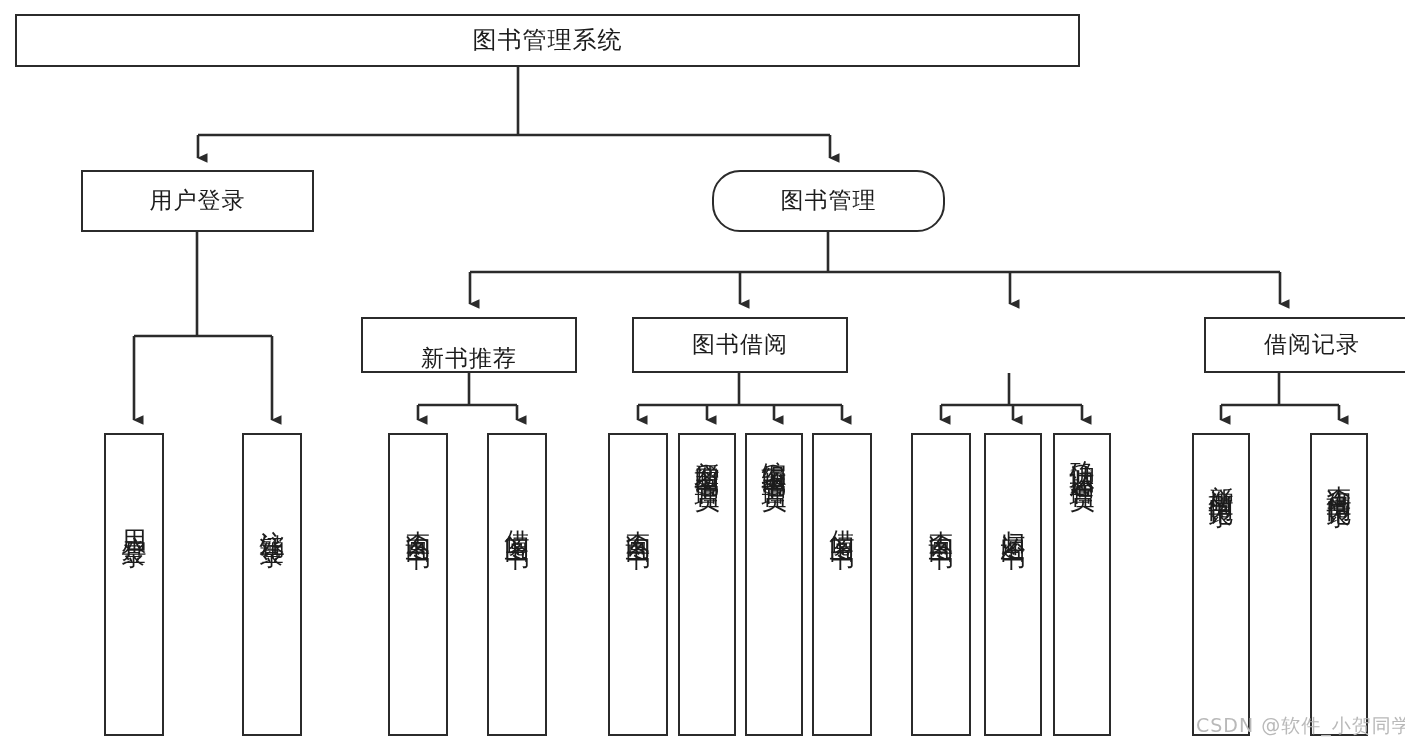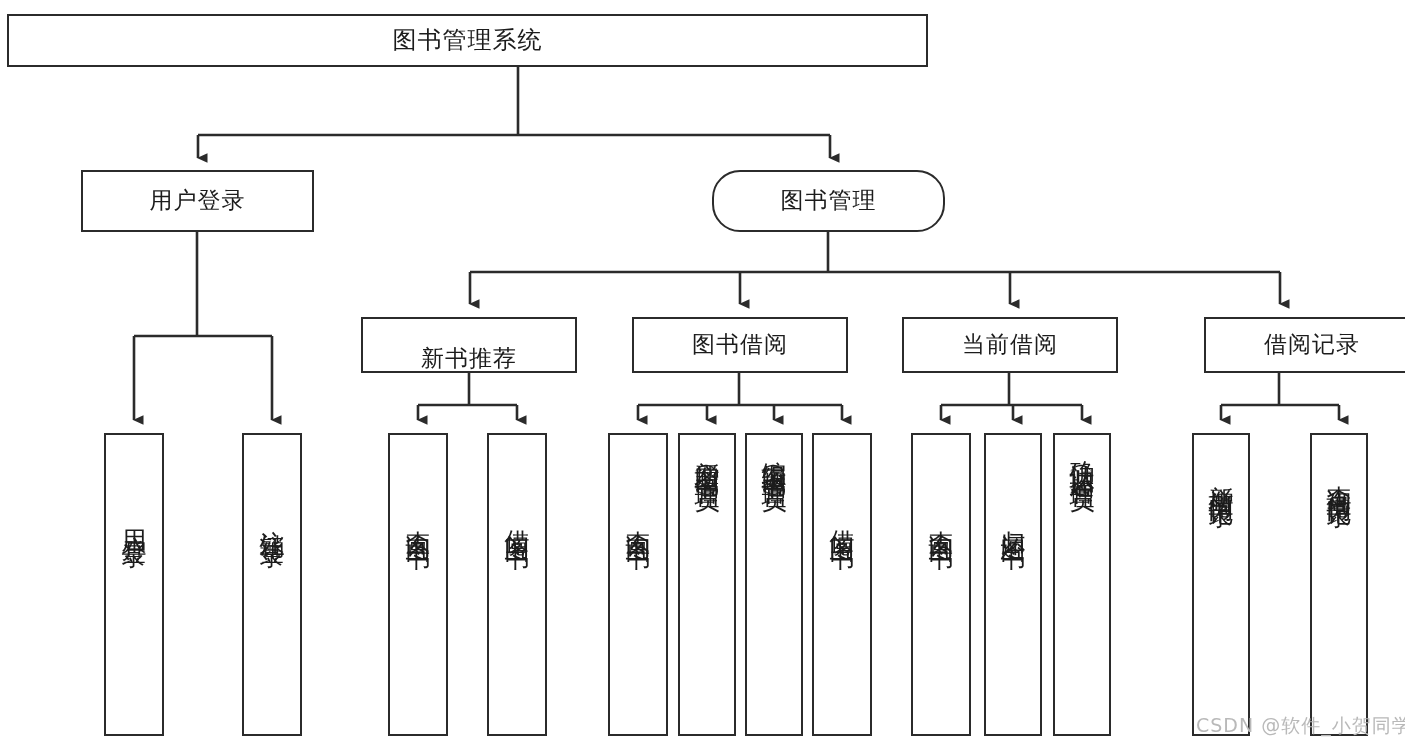--- a/index.html
+++ b/index.html
@@ -119,39 +119,36 @@
       <path d="M1013,405 L1013,420" marker-end="url(#arw)"></path>
       <path d="M1082,405 L1082,420" marker-end="url(#arw)"></path>
 
       <path d="M1279,373 L1279,405"></path>
       <path d="M1221,405 L1339,405"></path>
       <path d="M1221,405 L1221,420" marker-end="url(#arw)"></path>
       <path d="M1339,405 L1339,420" marker-end="url(#arw)"></path>
     </g>
   </svg>
 
-  <div class="node horiz root" style="left:7px;top:14px;width:921px;height:53px;">
+  <div class="node horiz root" style="left:15px;top:14px;width:1065px;height:53px;">
     <span>图书管理系统</span>
   </div>
 
   <div class="node horiz" style="left:81px;top:170px;width:233px;height:62px;">
     <span>用户登录</span>
   </div>
   <div class="node horiz" style="left:712px;top:170px;width:233px;height:62px;border-radius:28px;">
     <span>图书管理</span>
   </div>
 
   <div class="node horiz" style="left:361px;top:317px;width:216px;height:56px;align-items:flex-end;">
     <span>新书推荐</span>
   </div>
   <div class="node horiz" style="left:632px;top:317px;width:216px;height:56px;">
     <span>图书借阅</span>
-  </div>
-  <div class="node horiz" style="left:902px;top:317px;width:216px;height:56px;">
-    <span>当前借阅</span>
   </div>
   <div class="node horiz" style="left:1172px;top:317px;width:216px;height:56px;margin-left:32px;">
     <span>借阅记录</span>
   </div>
 
   <div class="node leaf" style="left:104px;top:433px;width:60px;height:303px;padding-top:75px;">
     <span class="vtext">用户登录</span>
   </div>
   <div class="node leaf" style="left:242px;top:433px;width:60px;height:303px;padding-top:75px;">
     <span class="vtext">注销登录</span>

